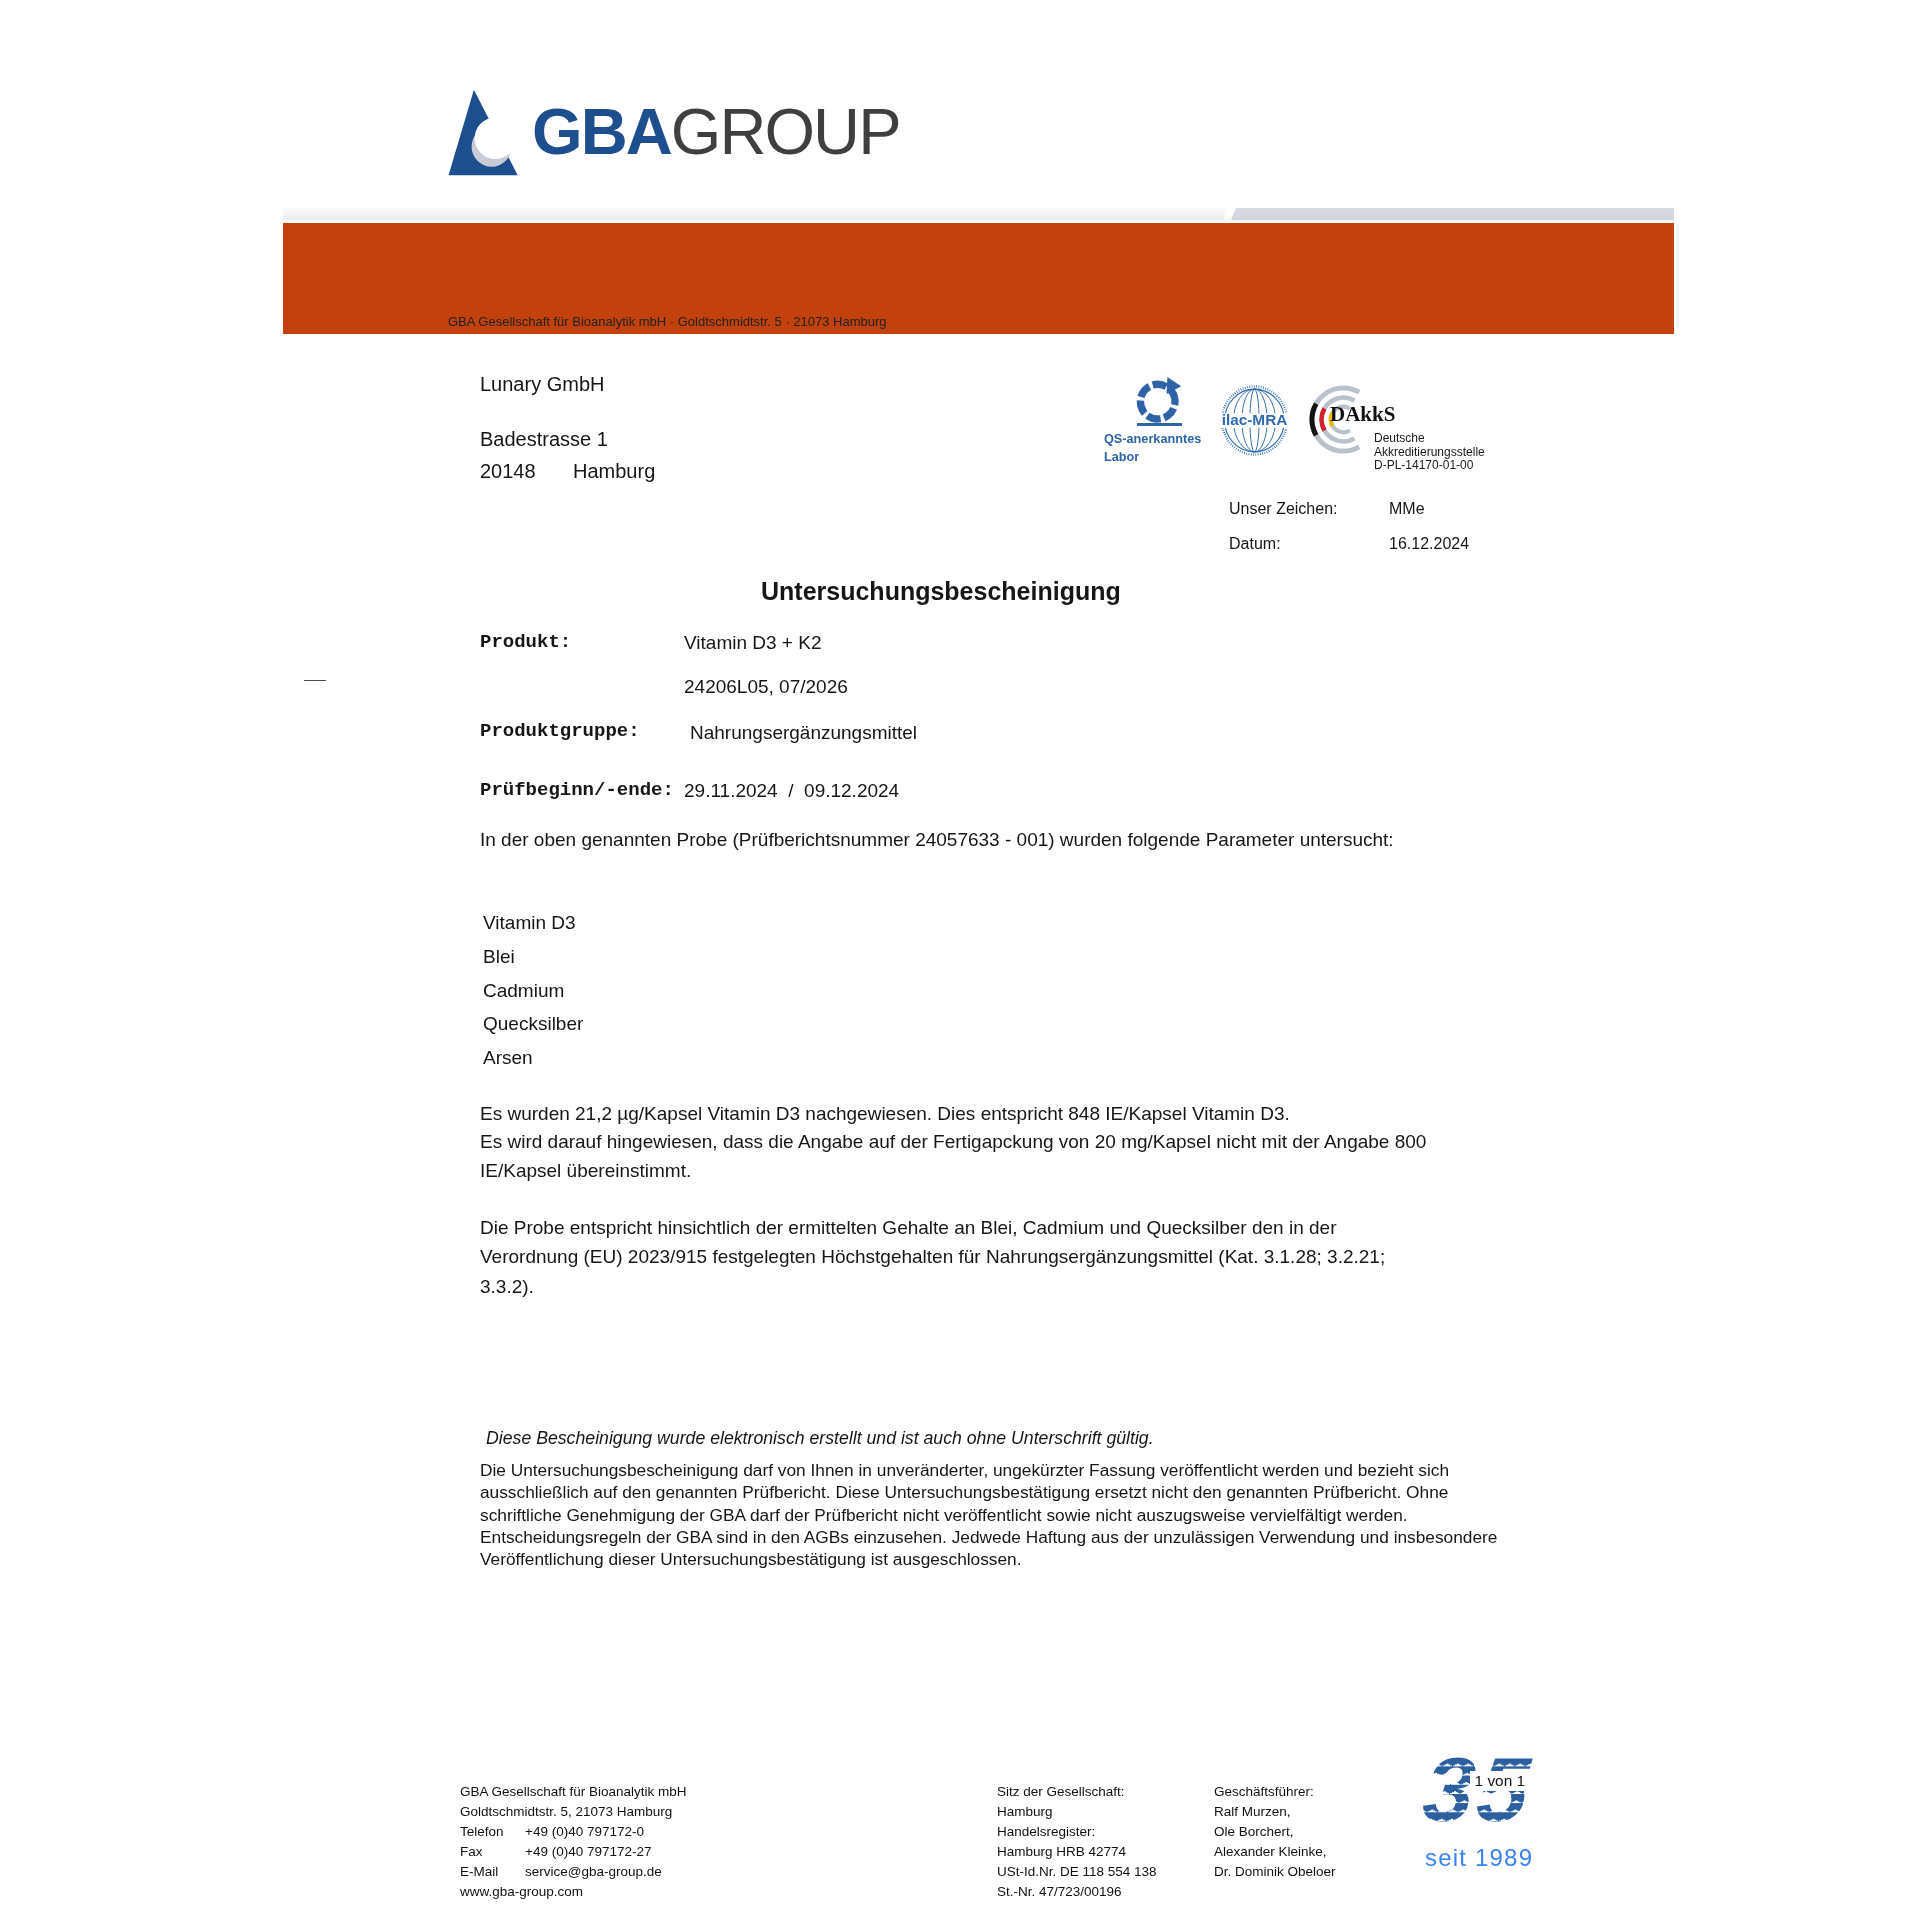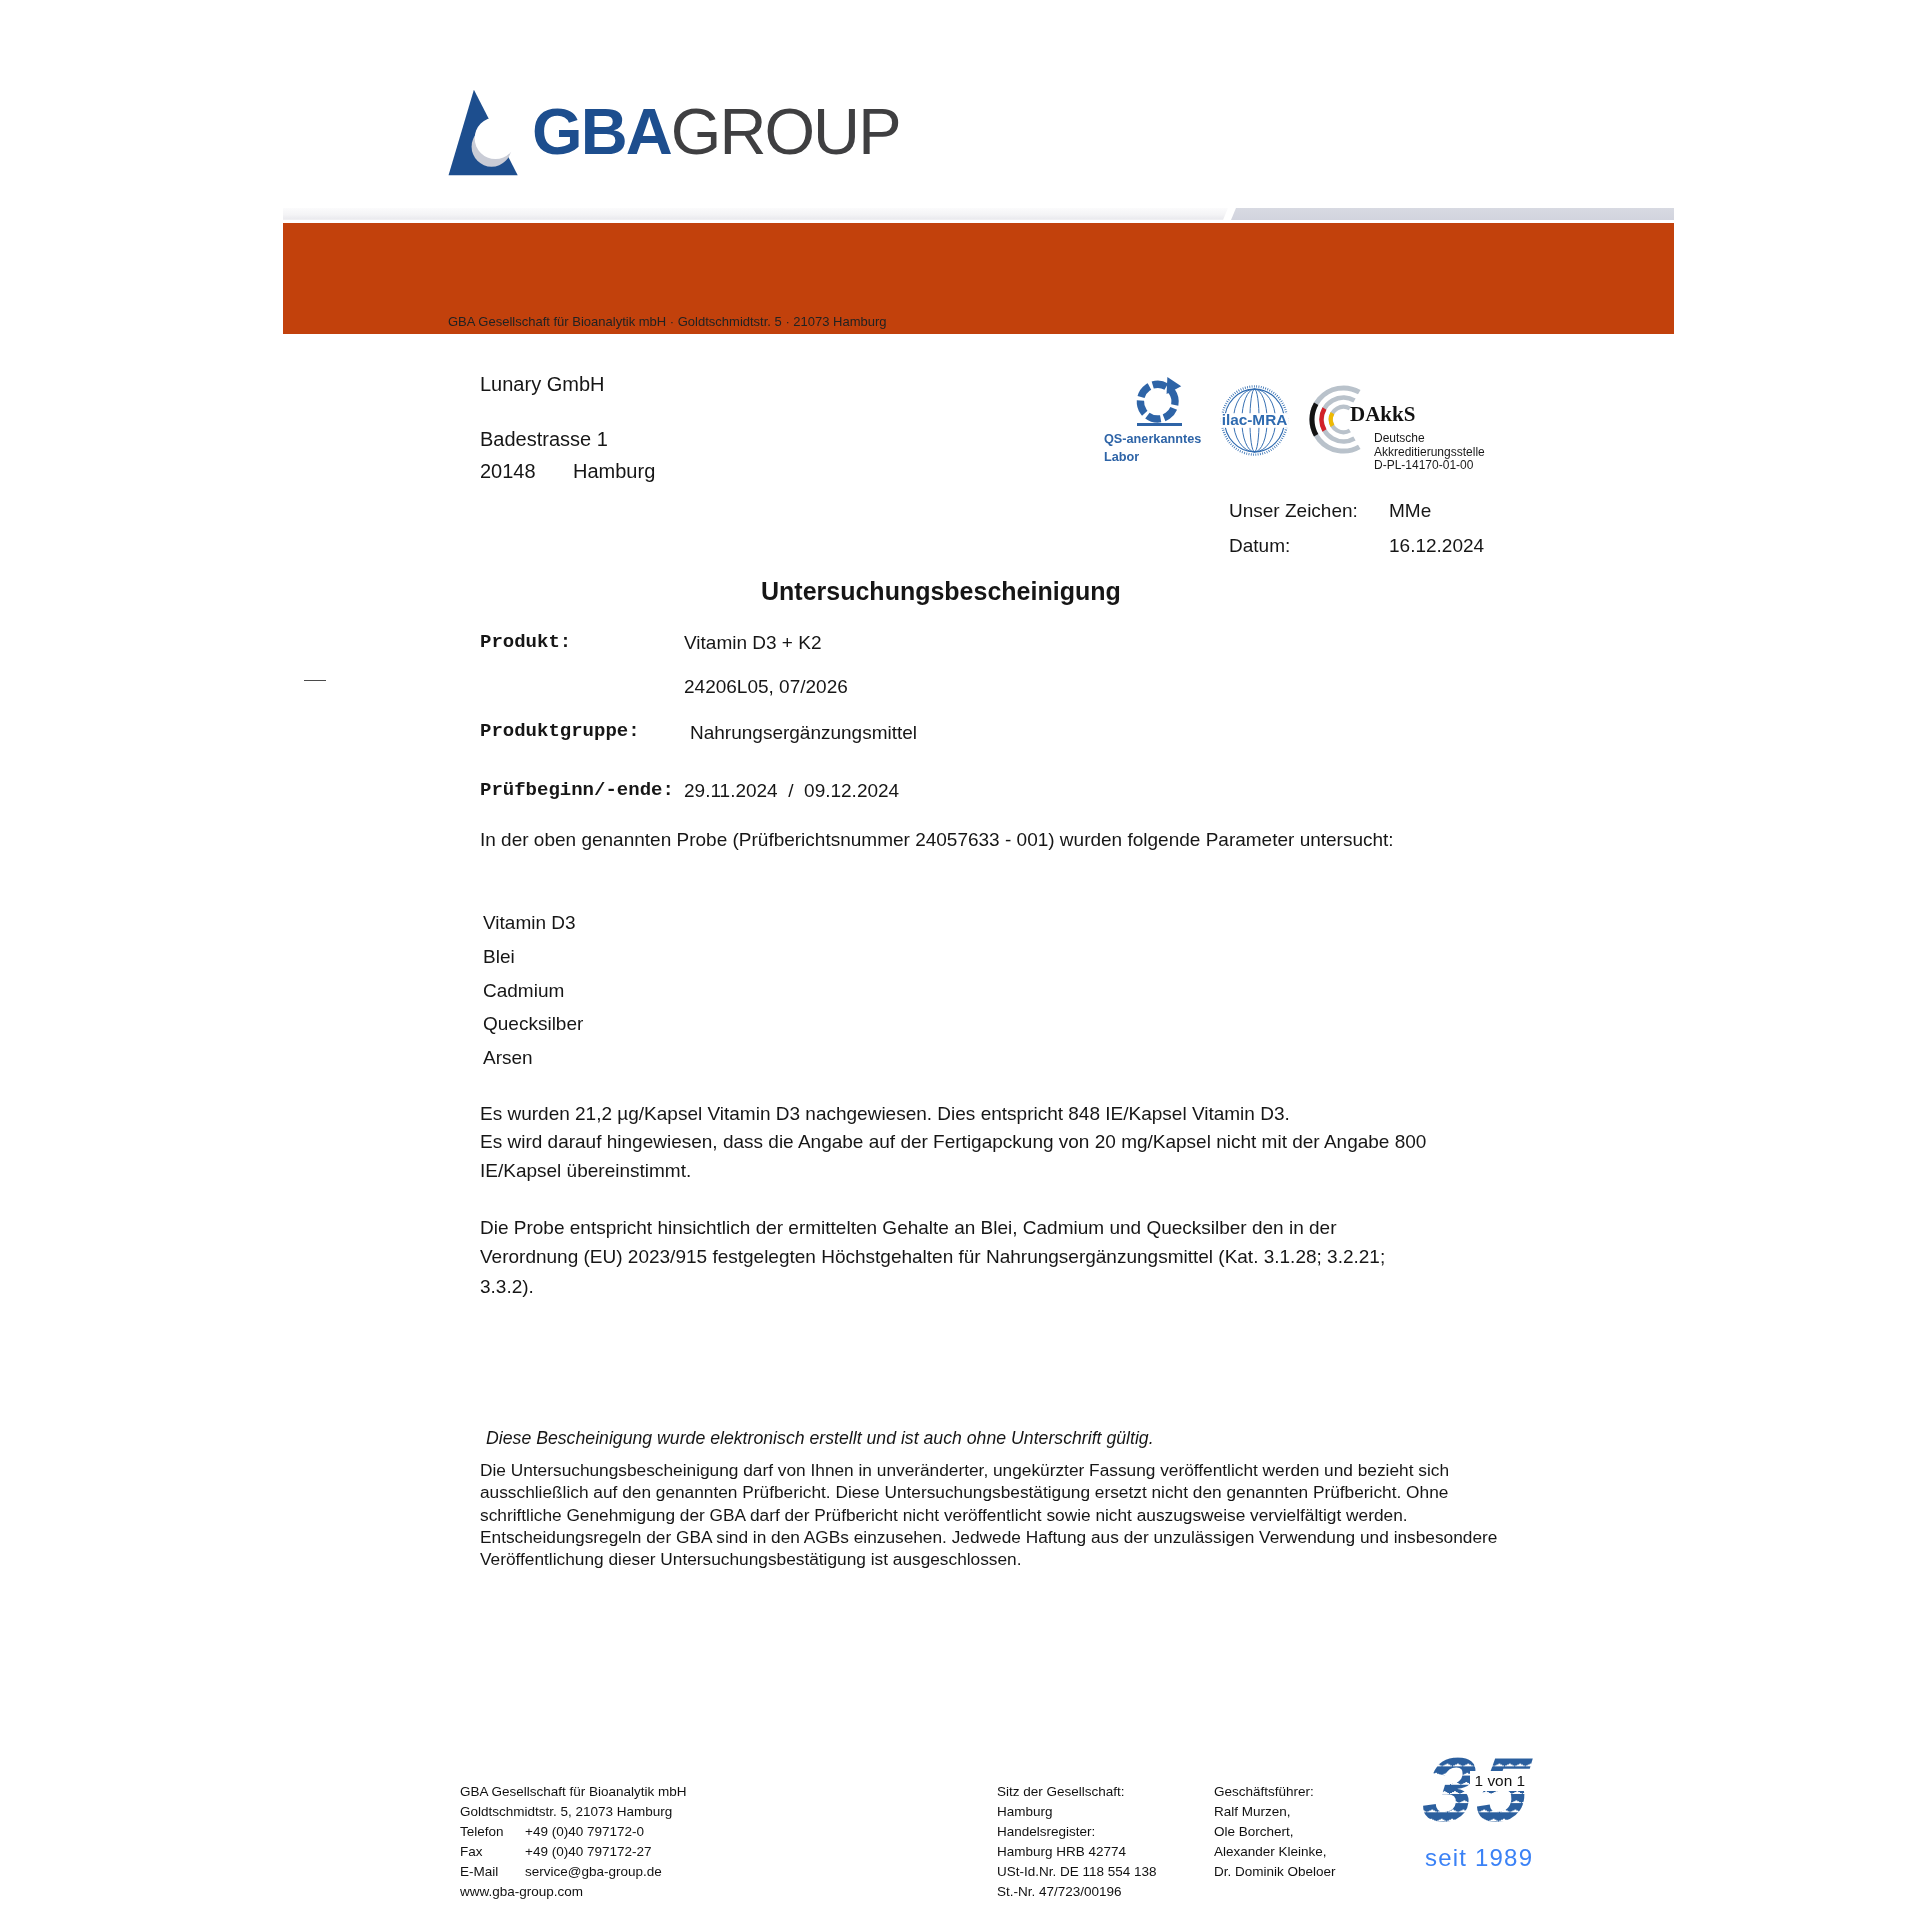--- a/index.html
+++ b/index.html
@@ -18,24 +18,24 @@
              background:linear-gradient(180deg,#d8dae2 0%,#d2d4de 100%);
              clip-path:polygon(5px 0,100% 0,100% 100%,0 100%);}
   #band{left:283px;top:223px;width:1391px;height:111px;background:#c2410c;}
   #sender-line{left:165px;top:91px;font-size:13px;color:#222;}
   
   .addr{font-size:20px;}
   
   .qs-text{color:#2e64a7;font-weight:bold;font-size:12.7px;width:108px;white-space:nowrap;}
   #qs-underline{left:1137px;top:423px;width:45px;height:3.1px;background:#2e64a7;}
   #dakks-name{left:1330px;top:402px;font-family:"Liberation Serif","DejaVu Serif",serif;
-              font-weight:bold;font-size:21px;color:#111;margin-left:20px;}
+              font-weight:bold;font-size:21px;color:#111;}
   .dakks-small{left:1374px;font-size:12px;color:#1a1a1a;}
   
-  .meta{font-size:19px;}
+  .meta{font-size:16px;}
   
   #title{left:761px;top:577px;font-size:25px;font-weight:bold;letter-spacing:0px;}
   .body-t{font-size:19px;}
   .disc{font-size:17.3px;}
   
   .foot{font-size:13.5px;color:#111;}
   .foot .lbl{display:inline-block;width:65px;}
   #anniv{left:1424px;top:1748px;font-size:91px;line-height:83px;font-style:italic;font-weight:bold;
          letter-spacing:3.1px;color:#2b5f9e;transform:skewX(-6deg);
          background-image:conic-gradient(from -60deg at 50% 100%,#2b5f9e 0 120deg,rgba(0,0,0,0) 120deg);

